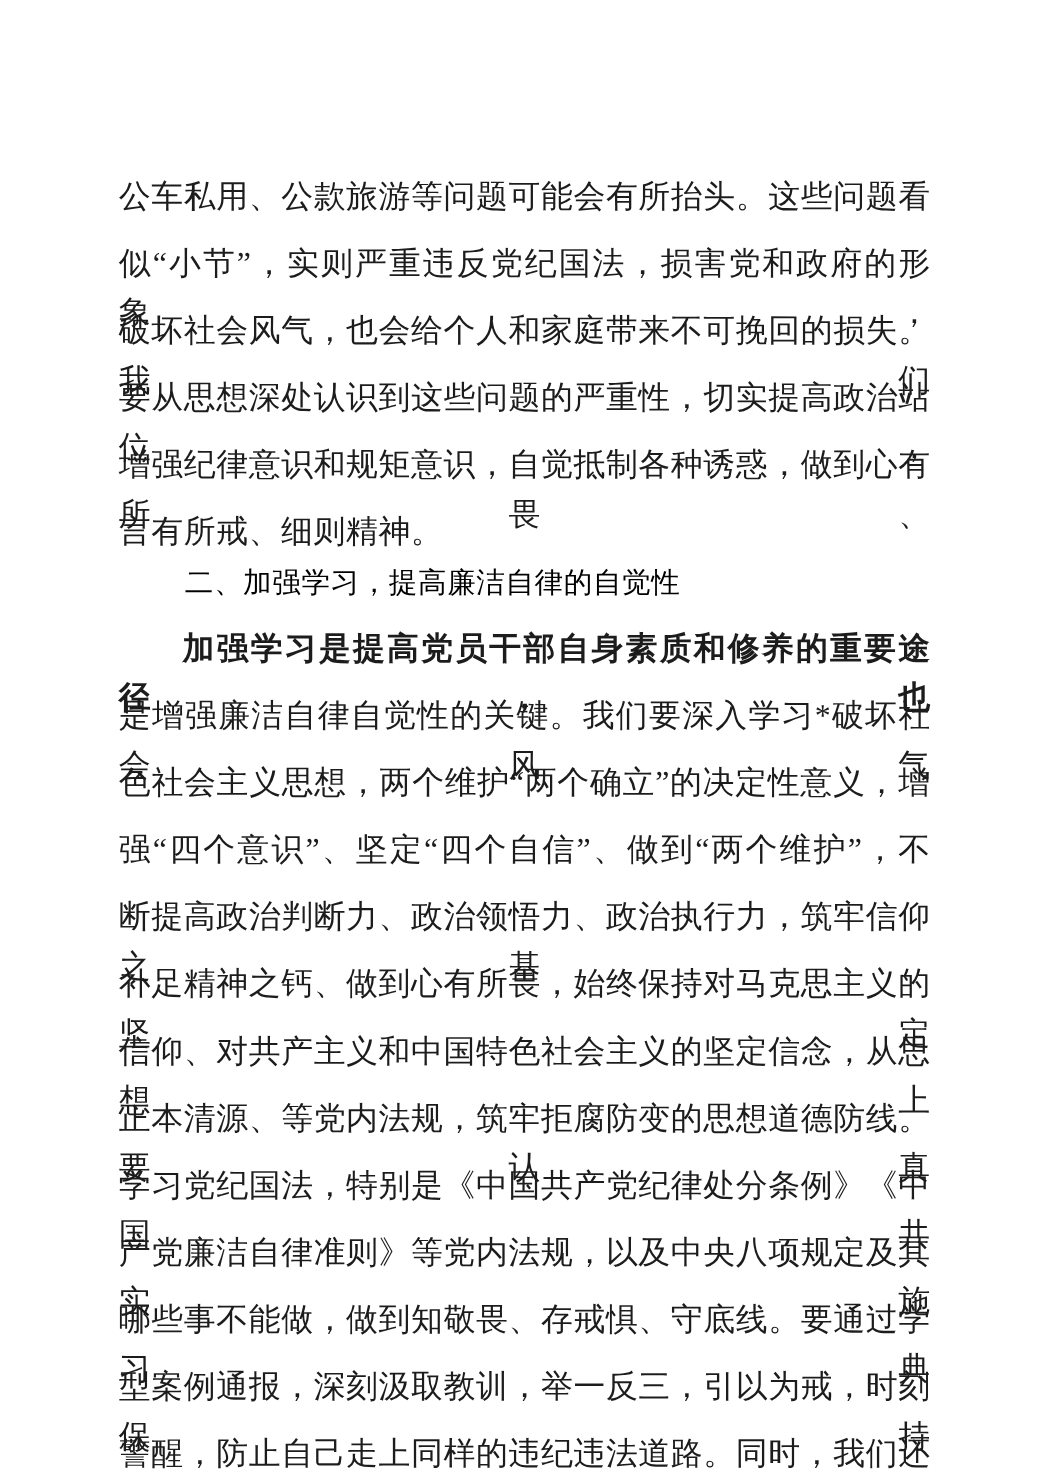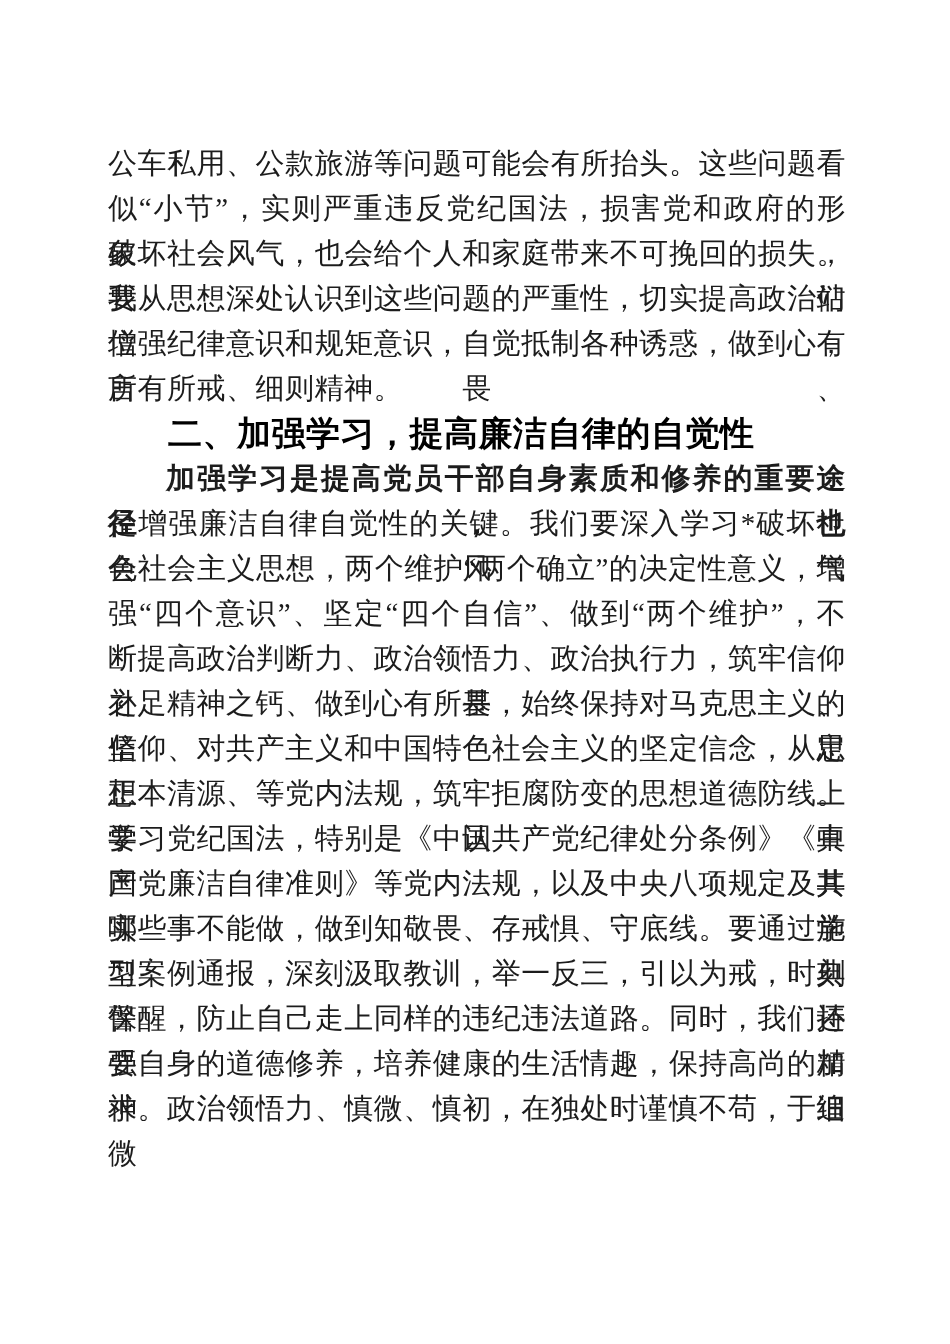--- a/index.html
+++ b/index.html
@@ -25,34 +25,35 @@
     font-size: 29px;
     line-height: 45px;
     height: 45px;
     color: #1c1c1c;
     text-align: justify;
     text-align-last: justify;
     text-justify: inter-ideograph;
     word-break: break-all;
     white-space: normal;
     letter-spacing: 0.5px;
+    margin-top: 16px;
   }
   .line.flush {
     text-align: left;
     text-align-last: left;
   }
   .line.indent {
     text-indent: 58px;
     font-weight: bold;
   }
   .section-heading {
     margin: 0;
     font-family: "Liberation Sans", "DejaVu Sans", sans-serif;
-    font-weight: 700;
-    font-size: 34px;
+    font-weight: 400;
+    font-size: 26px;
     line-height: 45px;
     height: 45px;
     color: #000000;
     text-indent: 60px;
     text-align: left;
     letter-spacing: 0.5px;
   }
 </style>
 </head>
 <body>

